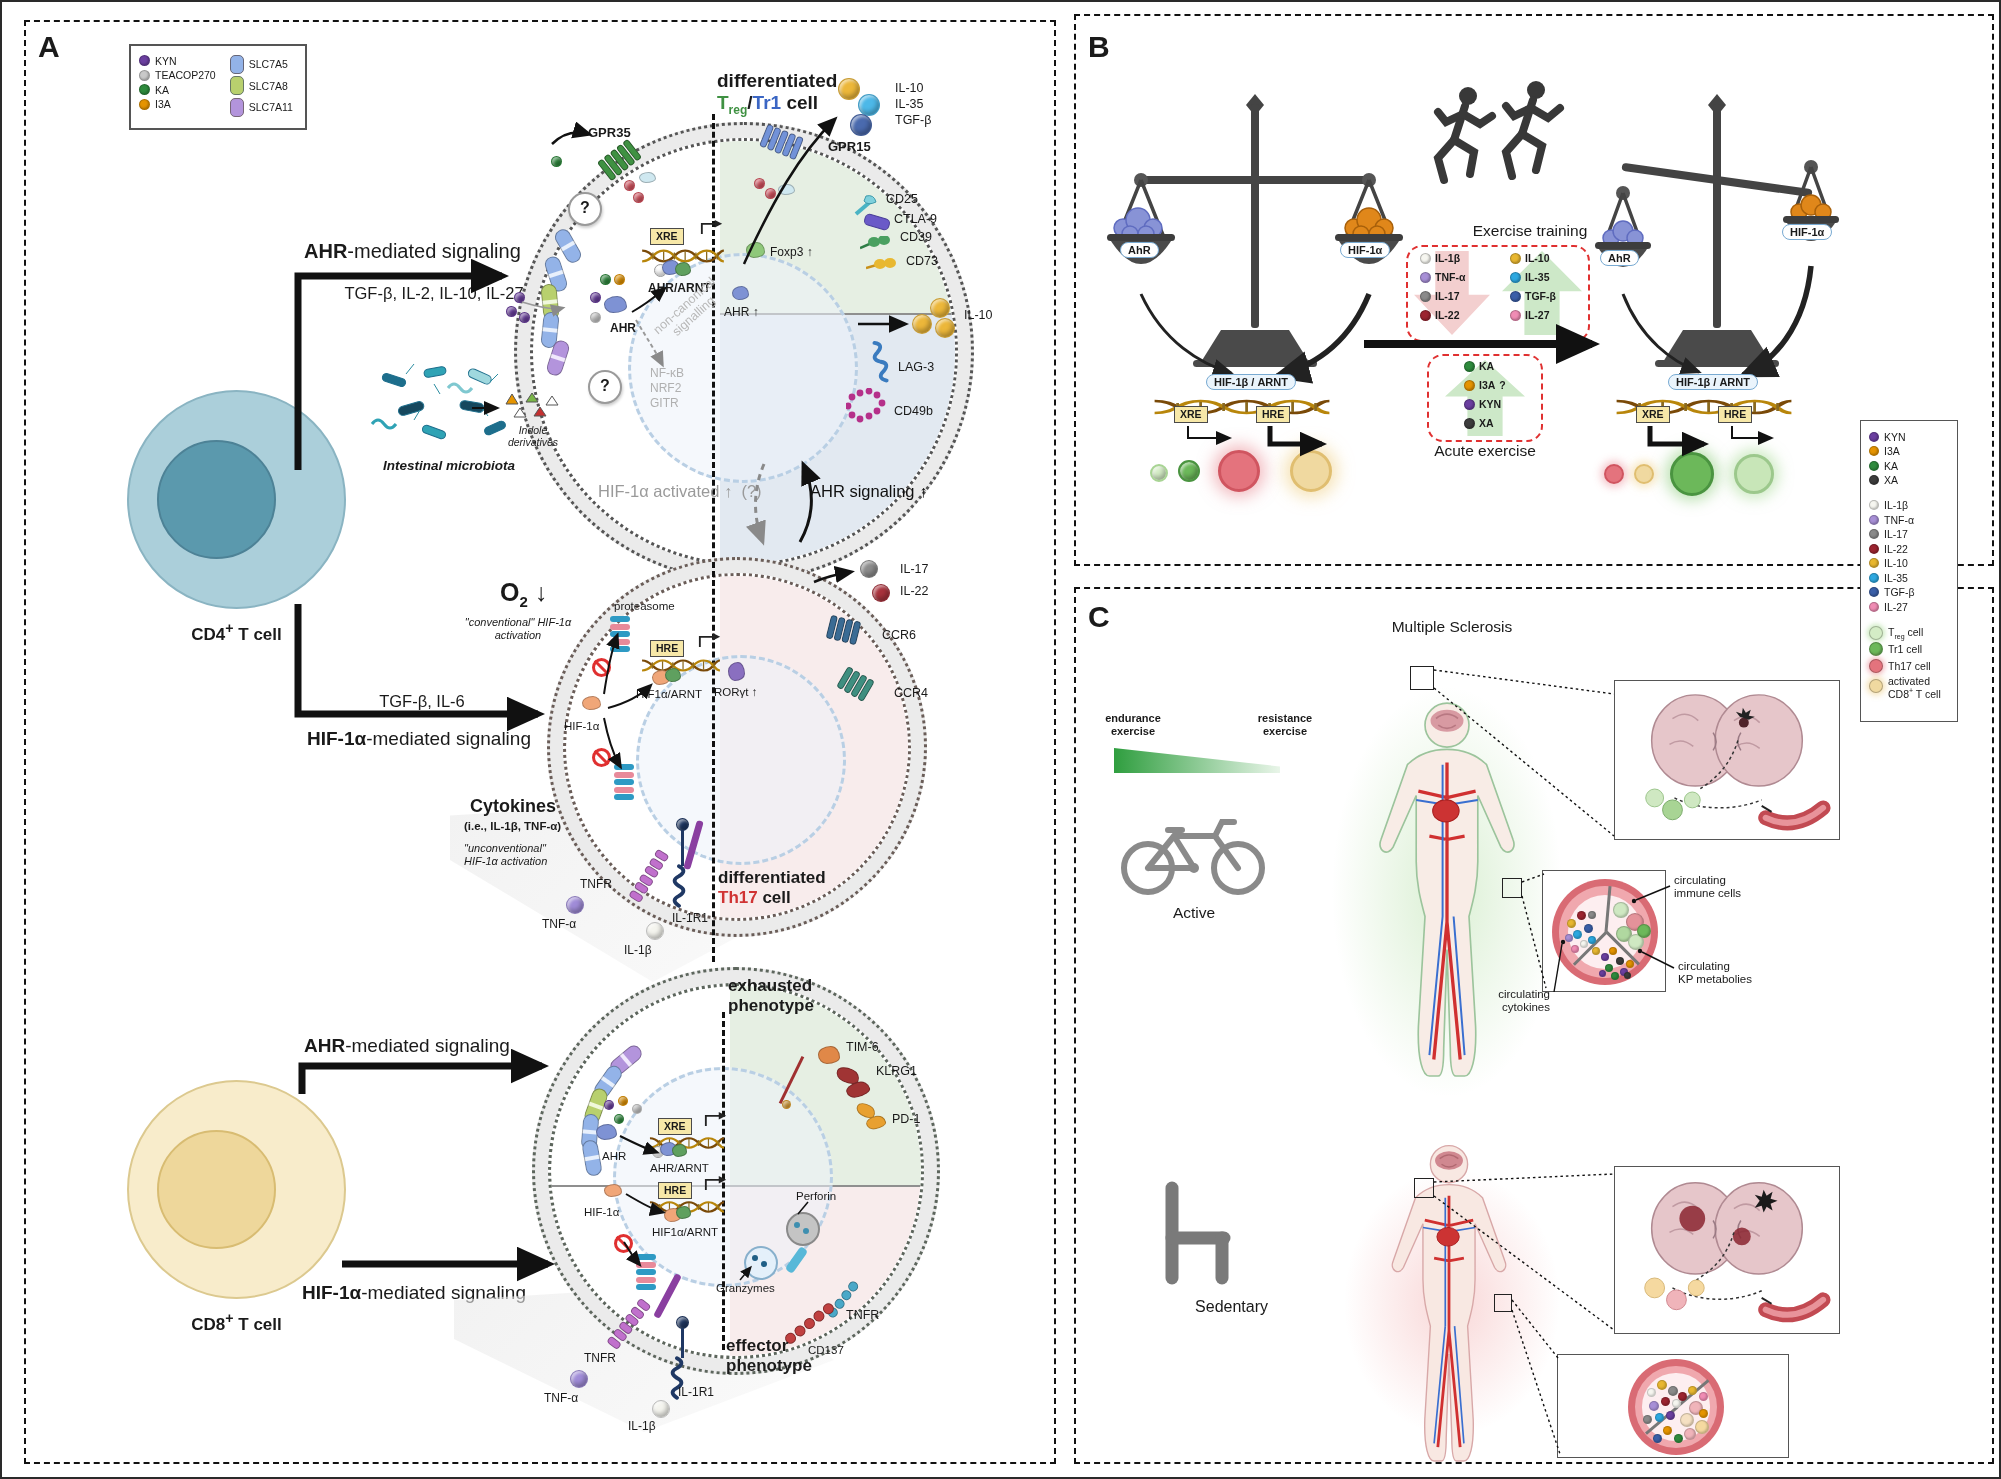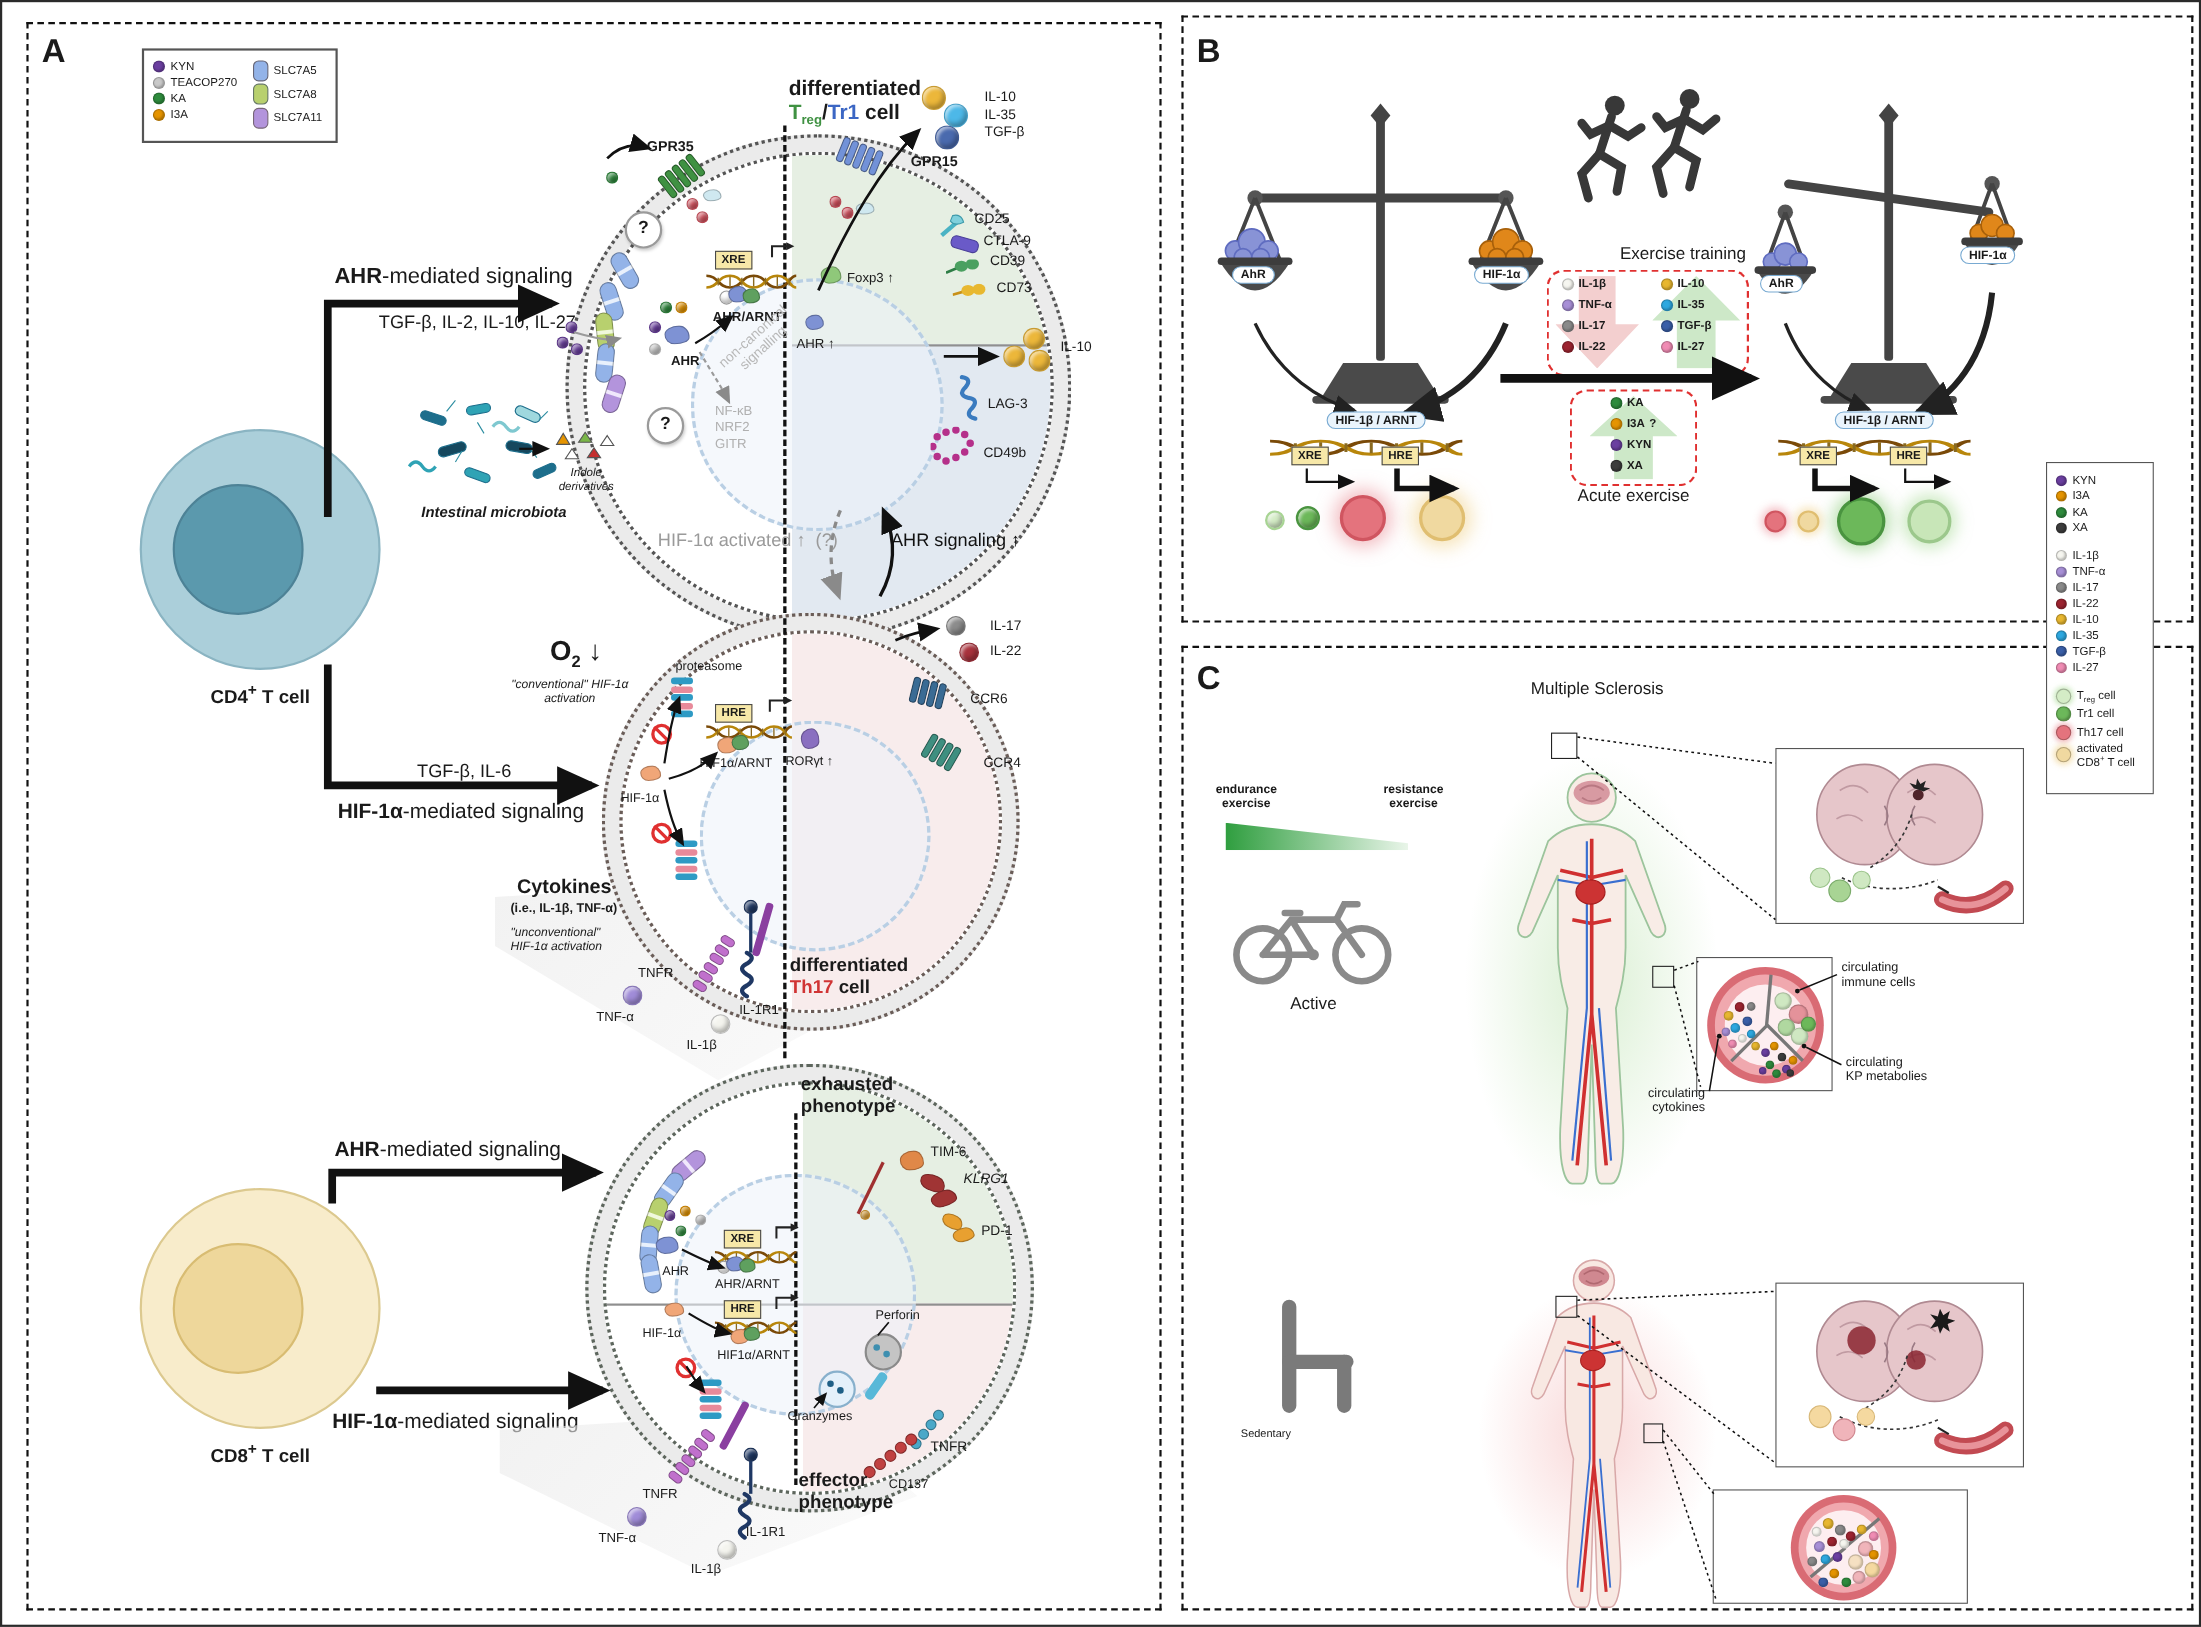--- a/index.html
+++ b/index.html
@@ -480,21 +480,21 @@
       <i style="background:#e88a9a;"></i>
       <i style="background:#2e9ac4;"></i>
     </div>
 
   <div class="abs" style="left:788px;top:1052px;width:3px;height:52px;background:#a03030;transform:rotate(26deg);"></div>
   <div class="ball" style="left:780px;top:1098px;width:9px;height:9px;background:#e0a030;"></div>
   <div class="blob" style="left:816px;top:1044px;width:22px;height:18px;background:#e08848;"></div>
   <div class="lbl" style="left:844px;top:1038px;">TIM-6</div>
   <div class="blob" style="left:834px;top:1066px;width:24px;height:15px;background:#a03434;transform:rotate(24deg);"></div>
   <div class="blob" style="left:844px;top:1080px;width:24px;height:15px;background:#a03434;transform:rotate(-14deg);"></div>
-  <div class="lbl" style="left:874px;top:1062px;font-style:italic;">KLRG1</div>
+  <div class="lbl" style="left:874px;top:1062px;">KLRG1</div>
   <div class="blob" style="left:854px;top:1102px;width:20px;height:13px;background:#e8a030;transform:rotate(30deg);"></div>
   <div class="blob" style="left:864px;top:1114px;width:20px;height:13px;background:#e8a030;transform:rotate(-10deg);"></div>
   <div class="lbl" style="left:890px;top:1110px;">PD-1</div>
 
   <div class="lbl" style="left:794px;top:1188px;font-size:11.5px;">Perforin</div>
   <div class="abs" style="left:784px;top:1210px;width:30px;height:30px;border-radius:50%;background:#c4c4c4;border:2.5px solid #8a8a8a;">
     <span class="abs" style="left:6px;top:8px;width:6px;height:6px;border-radius:50%;background:#3e8fb0;"></span>
     <span class="abs" style="left:15px;top:14px;width:6px;height:6px;border-radius:50%;background:#3e8fb0;"></span>
   </div>
   <div class="abs" style="left:742px;top:1244px;width:30px;height:30px;border-radius:50%;background:#e4f0fa;border:2.5px solid #88b0cc;">
@@ -820,21 +820,21 @@
 
   <div class="abs" style="left:1156px;top:1178px;width:82px;height:106px;">
     <svg viewBox="0 0 82 106">
       <g stroke="#7a7a7a" stroke-width="13" fill="none" stroke-linecap="round">
         <path d="M14,8 V98"></path>
           <path d="M14,58 H66"></path>
           <path d="M64,58 V98"></path>
       </g>
     </svg>
   </div>
-  <div class="lbl" style="left:1126px;top:1296px;width:140px;text-align:left;font-size:10px;">Sedentary</div>
+  <div class="lbl" style="left:1126px;top:1296px;width:140px;text-align:right;font-size:16px;">Sedentary</div>
 
   <div class="abs" style="left:1285px;top:605px;width:320px;height:570px;background:radial-gradient(closest-side,rgba(150,210,130,.35),rgba(150,210,130,0) 72%);"></div>
   <div class="abs" style="left:1335px;top:640px;width:220px;height:505px;">
     <svg viewBox="0 0 200 360" width="220" height="505">
       <circle cx="100" cy="26" r="20" fill="#f8ece6" stroke="#9cc49c" stroke-width="1.5"></circle>
       <ellipse cx="100" cy="22" rx="15" ry="10" fill="#d89aa2"></ellipse>
       <path d="M90,20 q10,-8 20,0 M92,26 q8,6 16,0" stroke="#b87882" stroke-width="1.5" fill="none"></path>
       <path d="M100,48 C84,48 72,54 64,62 L40,130 C36,140 46,146 51,137 L72,90 L72,150 C72,170 76,185 80,200 L74,300 C73,330 78,345 84,345 L92,345 C96,345 97,335 97,320 L100,230 L103,320 C103,335 104,345 108,345 L116,345 C122,345 127,330 126,300 L120,200 C124,185 128,170 128,150 L128,90 L149,137 C154,146 164,140 160,130 L136,62 C128,54 116,48 100,48 Z" fill="#f8ece6" stroke="#9cc49c" stroke-width="1.5"></path>
       <path d="M100,60 V205 M100,92 L74,86 M100,92 L126,86 M100,130 L84,127 M100,130 L116,127 M100,205 L88,330 M100,205 L112,330" stroke="#d03030" stroke-width="3" fill="none"></path>
       <path d="M96,62 V200 M96,98 L72,94 M104,98 L128,94 M96,200 L84,326 M106,200 L116,326" stroke="#3a6fd0" stroke-width="1.8" fill="none"></path>

